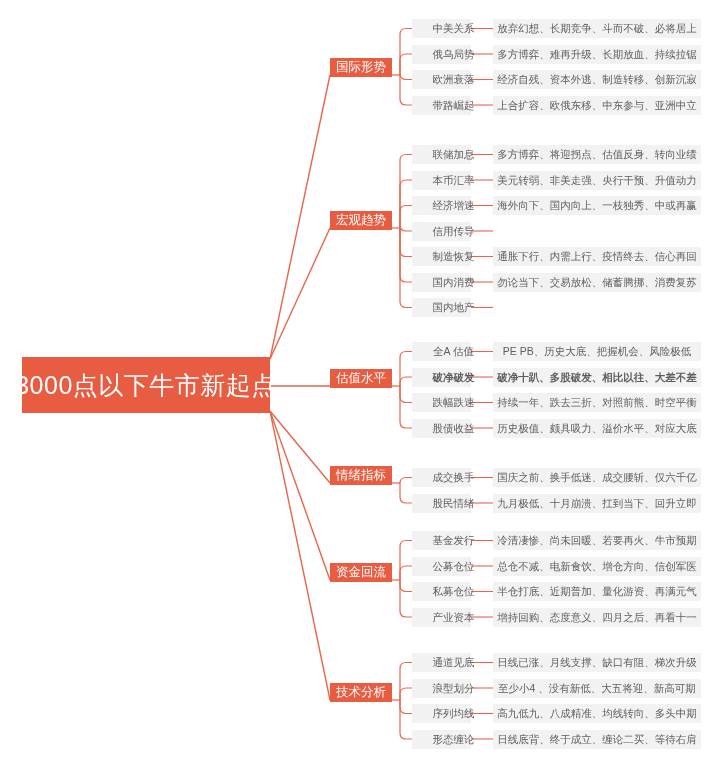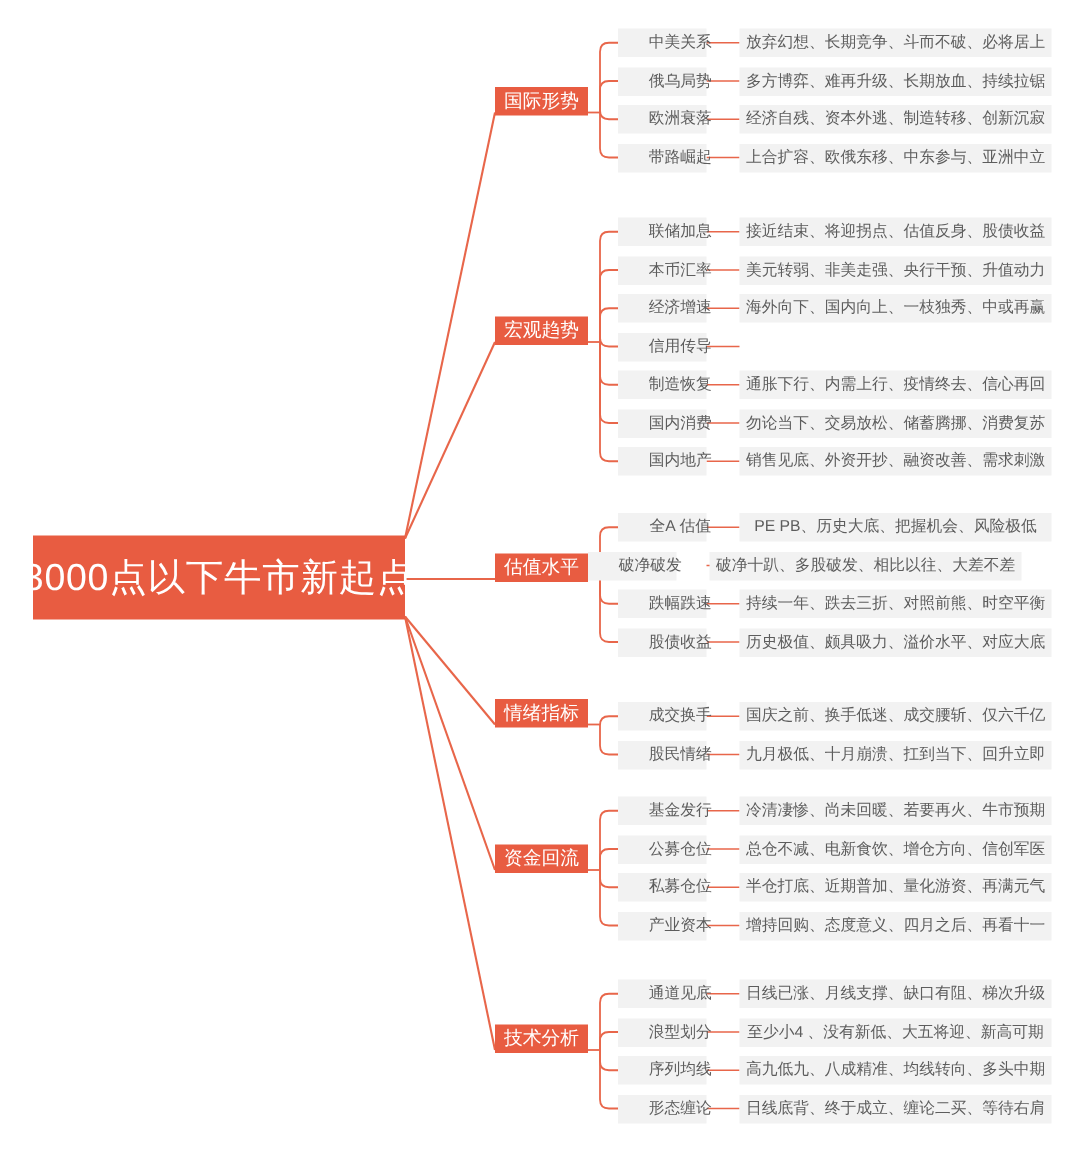--- a/index.html
+++ b/index.html
@@ -242,21 +242,21 @@
         <div class="leaf-desc">
           <span class="leaf-desc-text">上合扩容、欧俄东移、中东参与、亚洲中立</span>
         </div>
       </div>
       <div class="leaf-row" style="left: 412px; top: 145px;">
         <div class="leaf-key">
           <span class="leaf-key-text">联储加息</span>
         </div>
         <div class="leaf-gap"></div>
         <div class="leaf-desc">
-          <span class="leaf-desc-text">接近结束、将迎拐点、估值反身、股债收益</span>
+          <span class="leaf-desc-text">多方博弈、将迎拐点、估值反身、转向业绩</span>
         </div>
       </div>
       <div class="leaf-row" style="left: 412px; top: 170.5px;">
         <div class="leaf-key">
           <span class="leaf-key-text">本币汇率</span>
         </div>
         <div class="leaf-gap"></div>
         <div class="leaf-desc">
           <span class="leaf-desc-text">美元转弱、非美走强、央行干预、升值动力</span>
         </div>
@@ -292,34 +292,31 @@
         <div class="leaf-gap"></div>
         <div class="leaf-desc">
           <span class="leaf-desc-text">勿论当下、交易放松、储蓄腾挪、消费复苏</span>
         </div>
       </div>
       <div class="leaf-row" style="left: 412px; top: 298px;">
         <div class="leaf-key">
           <span class="leaf-key-text">国内地产</span>
         </div>
         <div class="leaf-gap"></div>
-        <div class="leaf-desc">
-          <span class="leaf-desc-text">销售见底、外资开抄、融资改善、需求刺激</span>
-        </div>
       </div>
       <div class="leaf-row" style="left: 412px; top: 342px;">
         <div class="leaf-key">
           <span class="leaf-key-text">全A 估值</span>
         </div>
         <div class="leaf-gap"></div>
         <div class="leaf-desc">
           <span class="leaf-desc-text">PE PB、历史大底、把握机会、风险极低</span>
         </div>
       </div>
-      <div class="leaf-row" style="left: 392px; top: 367.5px;">
+      <div class="leaf-row" style="left: 412px; top: 367.5px; font-weight: bold;">
         <div class="leaf-key">
           <span class="leaf-key-text">破净破发</span>
         </div>
         <div class="leaf-gap"></div>
         <div class="leaf-desc">
           <span class="leaf-desc-text">破净十趴、多股破发、相比以往、大差不差</span>
         </div>
       </div>
       <div class="leaf-row" style="left: 412px; top: 393px;">
         <div class="leaf-key">

